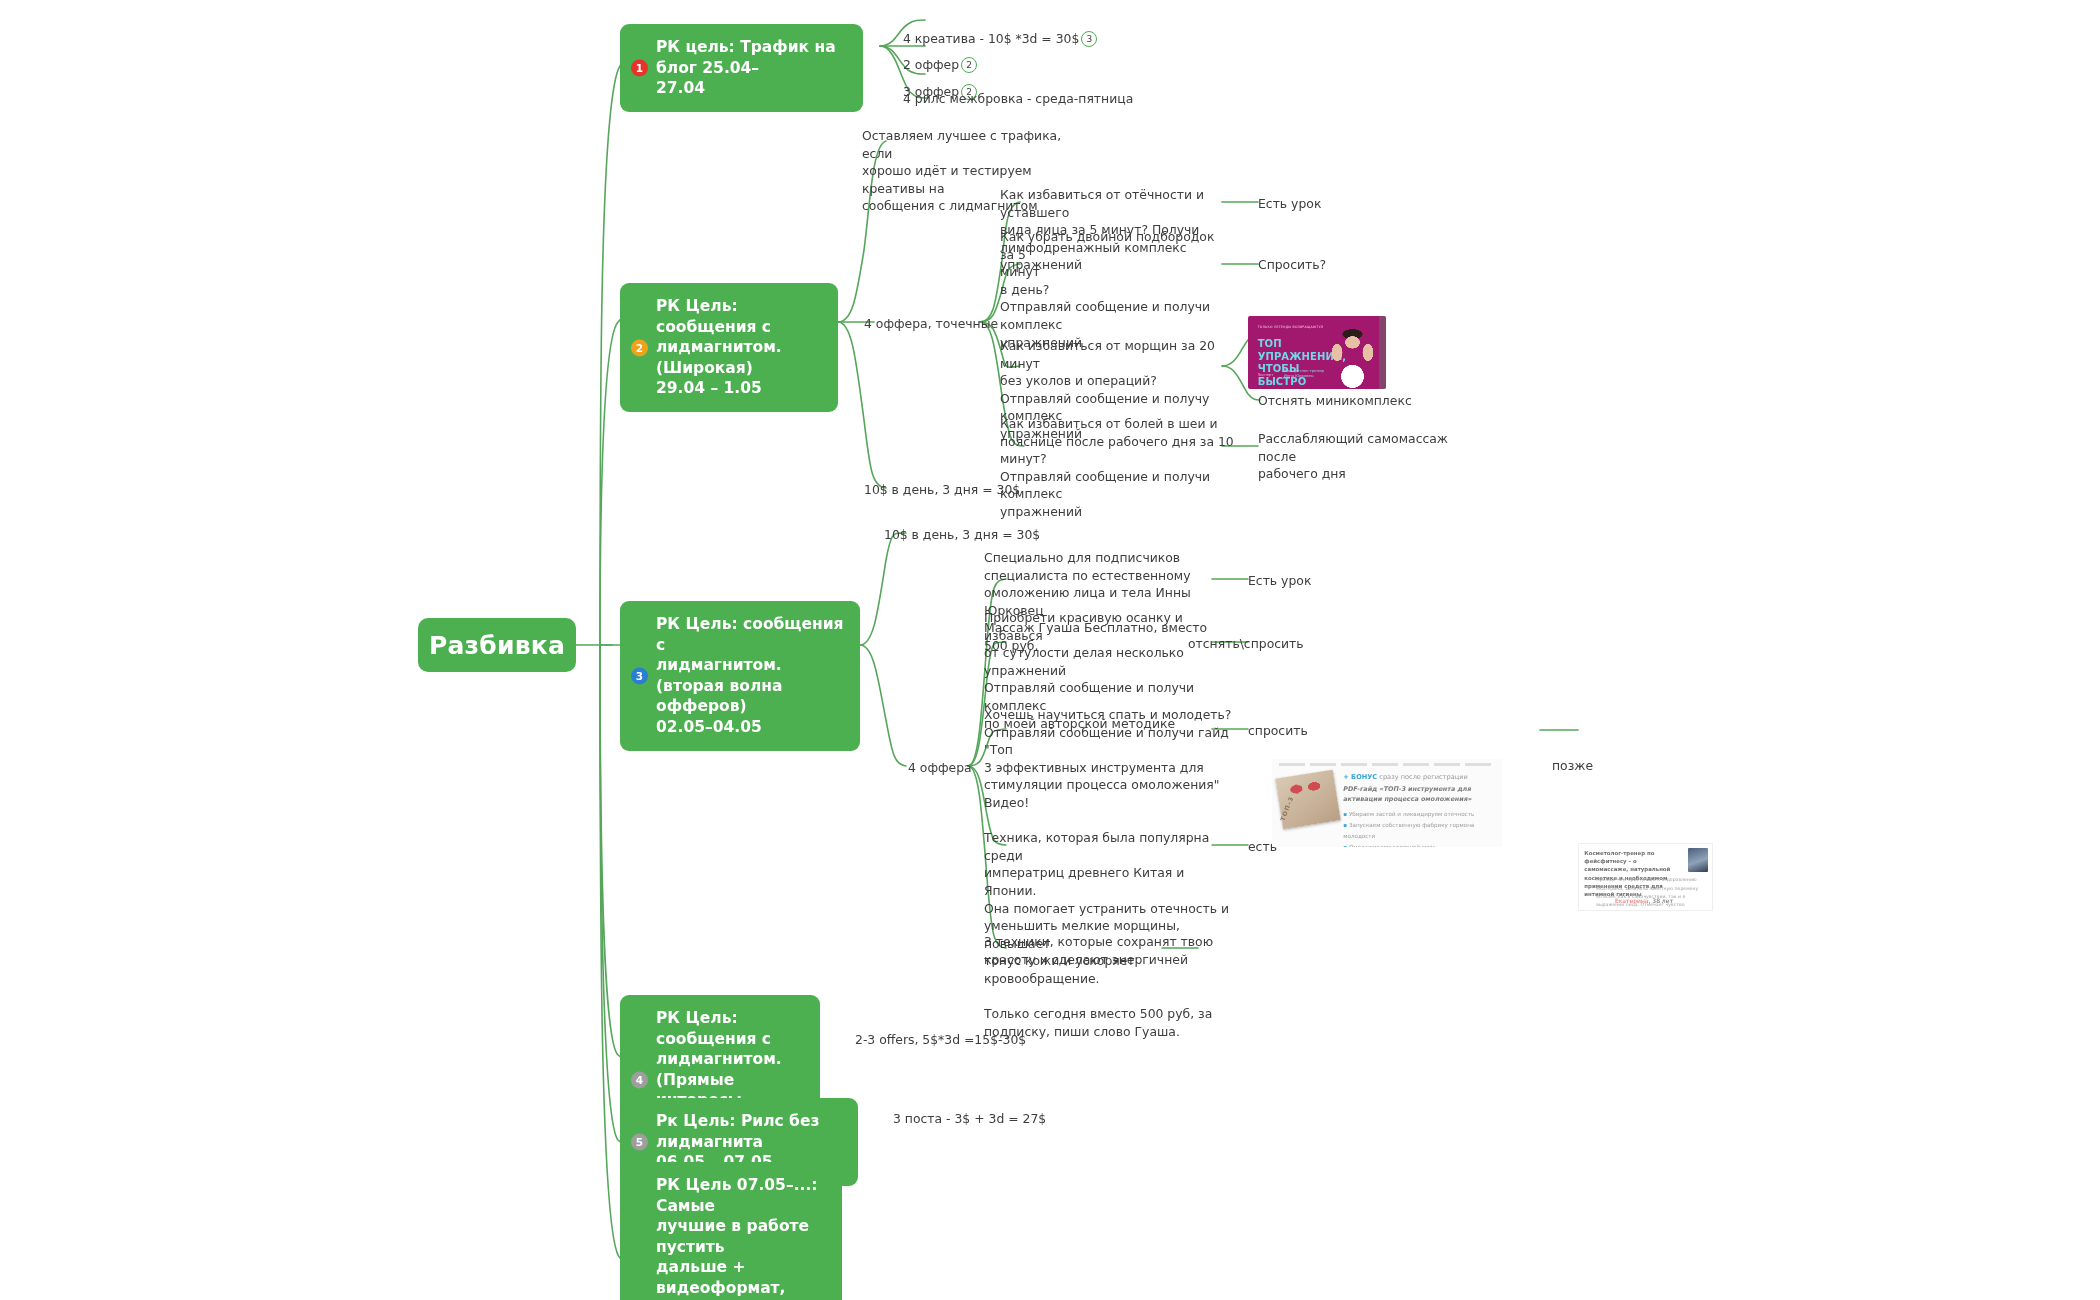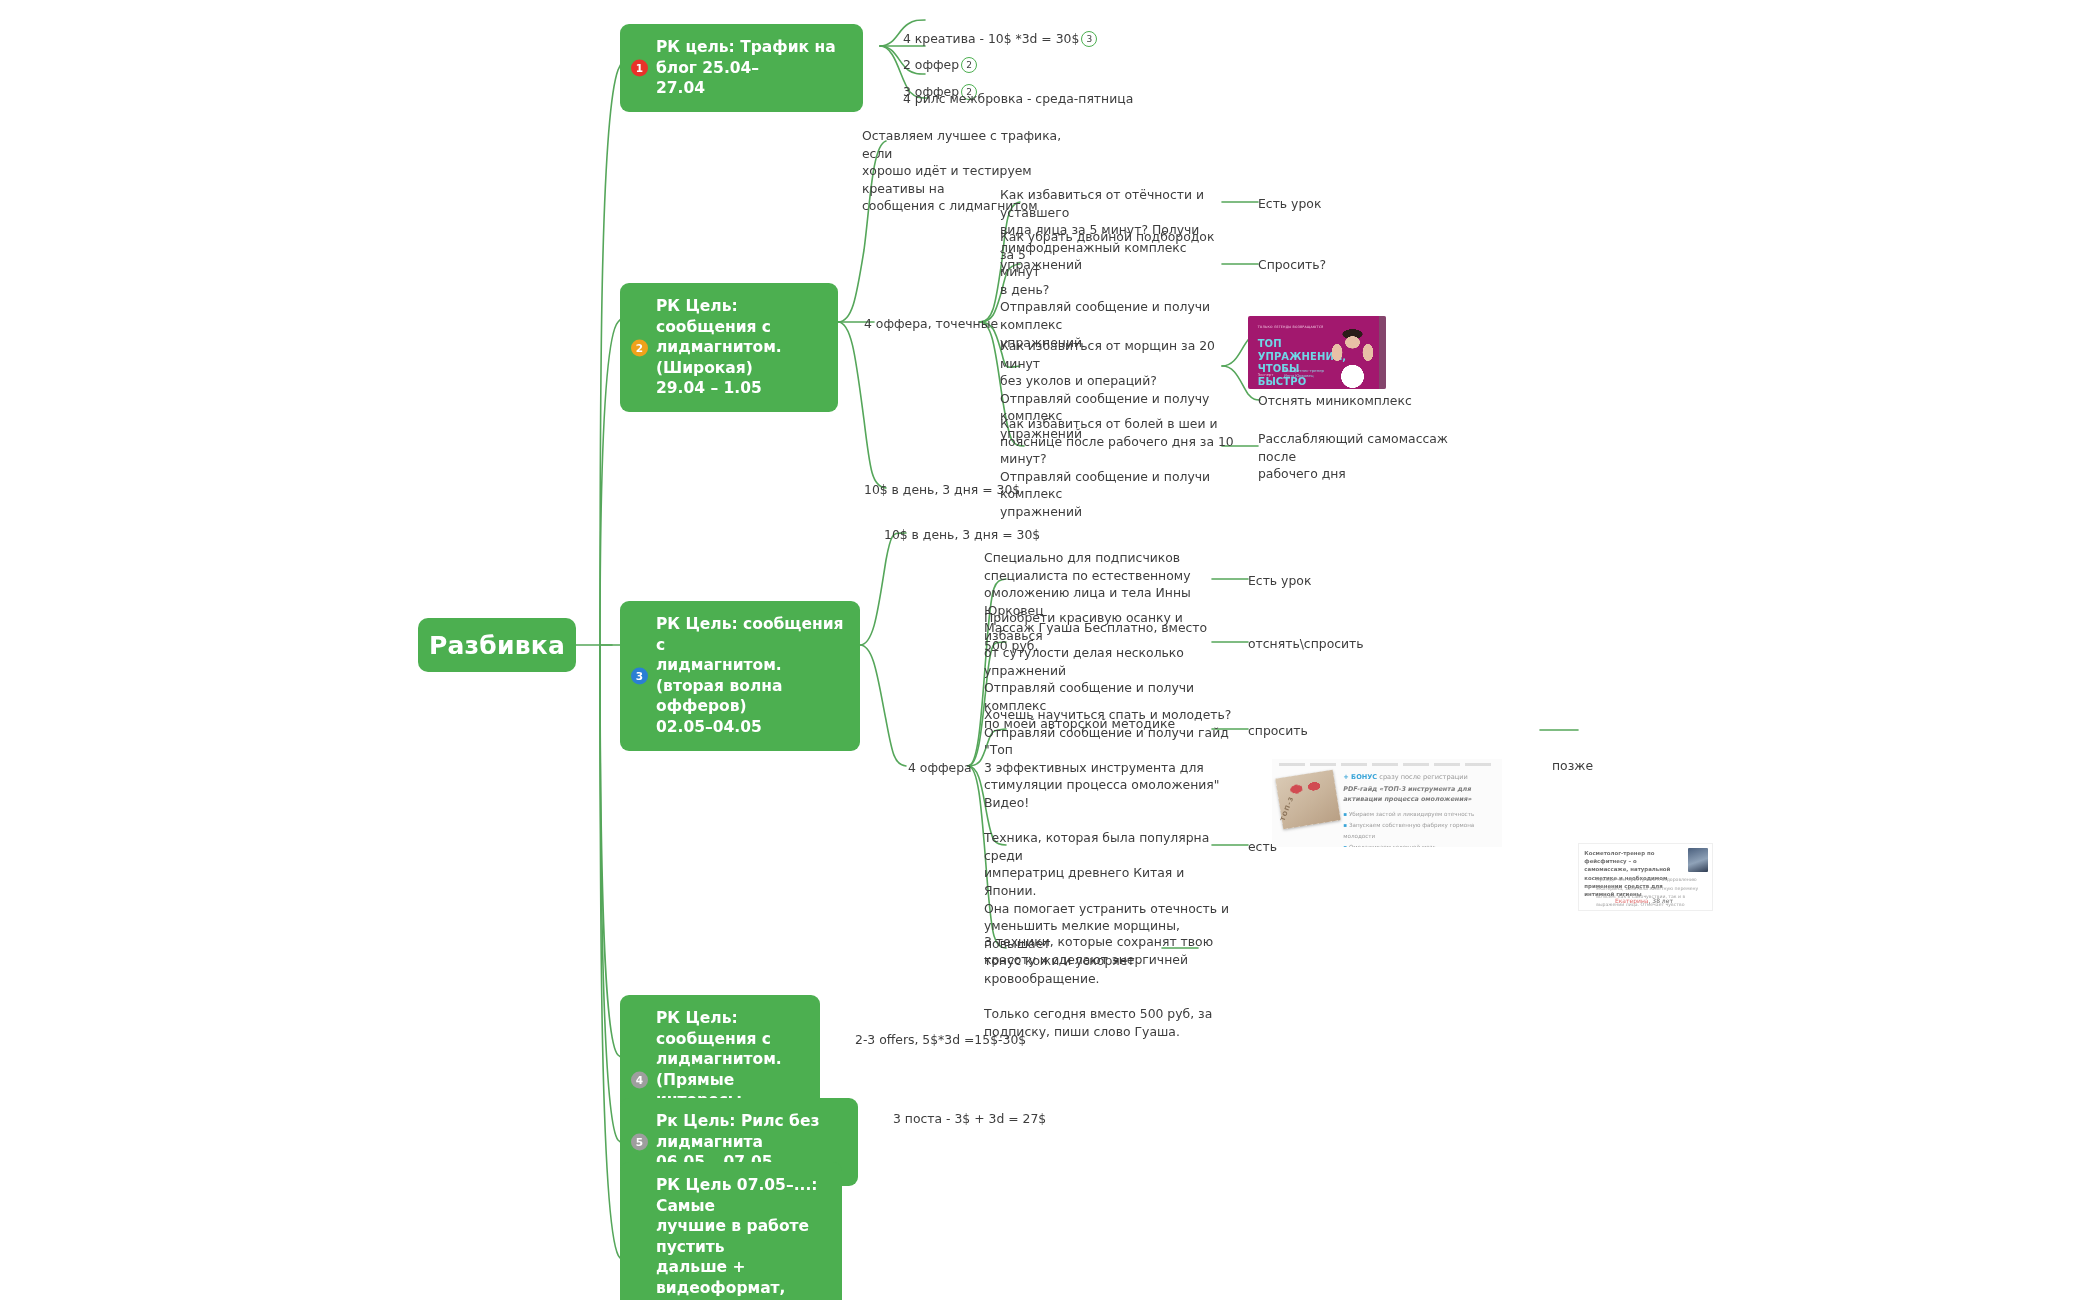--- a/index.html
+++ b/index.html
@@ -444,21 +444,21 @@
 специалиста по естественному
 омоложению лица и тела Инны Юрковец
 Массаж Гуаша Бесплатно, вместо 500 руб.</div>
   <div class="leaf" style="left:1248px; top:572px;">Есть урок</div>
 
   <div class="leaf" style="left:984px; top:609px; width:250px;">Приобрети красивую осанку и избавься
 от сутулости делая несколько
 упражнений
 Отправляй сообщение и получи комплекс
  по моей авторской методике</div>
-  <div class="leaf" style="left:1248px; top:635px;text-align:center;">отснять\спросить</div>
+  <div class="leaf" style="left:1188px; top:635px;text-align:center;">отснять\спросить</div>
 
   <div class="leaf" style="left:984px; top:706px; width:250px;">Хочешь научиться спать и молодеть?
 Отправляй сообщение и получи гайд "Топ
 3 эффективных инструмента для
 стимуляции процесса омоложения"</div>
   <div class="leaf" style="left:1248px; top:722px;">спросить</div>
 
   <div class="thumb thumb-page" style="left:1272px; top:686px; width:230px; height:88px;">
     <div class="tp-faint"></div>
     <div class="tp-book">

